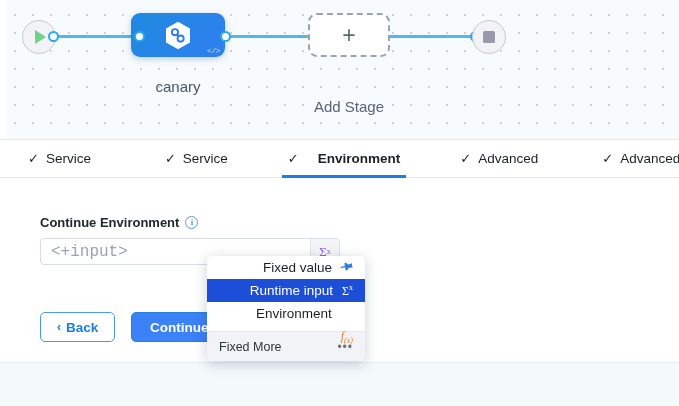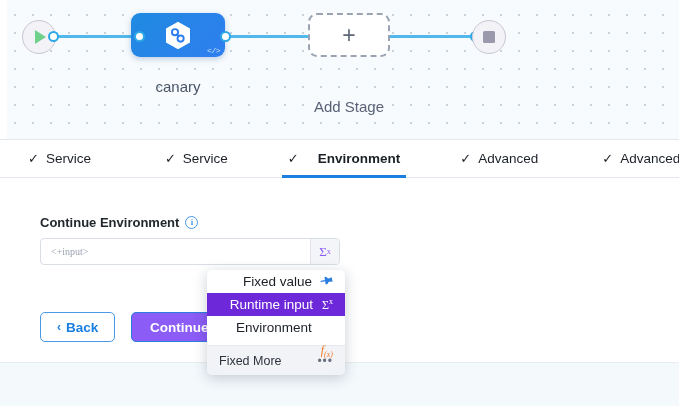--- a/index.html
+++ b/index.html
@@ -126,60 +126,60 @@
     font-size: 9px; font-weight: bold; line-height: 10px; text-align: center;
     font-family: "Liberation Serif", serif;
   }
   .input-wrap {
     position: absolute; left: 40px; top: 60px; width: 300px; height: 27px;
     display: flex; border: 1px solid #d9dde4; border-radius: 4px;
     background: #ffffff; overflow: hidden;
   }
   .input-wrap input {
     flex: 1; border: none; outline: none; padding: 0 10px;
-    font-size: 10px; color: #3b4250; font-family: Liberation Serif, serif;
+    font-size: 16px; color: #3b4250; font-family: Liberation Mono, monospace;
     background: transparent;
   }
   .input-wrap input::placeholder { color: #9aa3b0; }
   .sigma-btn {
     width: 29px; background: #f4f5f8; border-left: 1px solid #e1e4ea;
     display: flex; align-items: center; justify-content: center;
     color: #8b5cf6; font-size: 13px; cursor: pointer;
     font-family: "Liberation Serif", serif;
   }
   .sigma-btn sup { font-size: 8px; }
 
   .btn-row { position: absolute; left: 40px; top: 134px; display: flex; gap: 16px; }
   .btn {
     height: 30px; border-radius: 5px; font-size: 13.5px; font-weight: bold;
     display: flex; align-items: center; justify-content: center; gap: 5px;
     cursor: pointer; padding: 0 16px;
   }
   .btn-back { background: #ffffff; border: 1px solid #4a9ae8; color: #1a7fe0; }
-  .btn-continue { background: #8b5cf6; border: 1px solid #2a7ede; color: #ffffff; width: 96px; }
+  .btn-continue { background: #3b82f6; border: 1px solid #2a7ede; color: #ffffff; width: 96px; }
   .chev { font-size: 12px; }
 
   
   .bottom-area {
     position: absolute; left: 0; top: 362px; width: 679px; height: 44px;
     background: #f4f9fc; border-top: 1px solid #e7edf3;
   }
 
   
   .dropdown {
-    position: absolute; left: 207px; top: 270px; width: 138px;
+    position: absolute; left: 207px; top: 256px; width: 158px;
     background: #ffffff; border-radius: 5px;
     box-shadow: 0 3px 14px rgba(20,35,60,.22); overflow: hidden; z-index: 40;
   }
   .dd-item {
     display: flex; align-items: center; justify-content: flex-end; gap: 9px;
     height: 23px; padding: 0 12px; font-size: 13.5px; color: #1b2027;
     cursor: pointer;
   }
-  .dd-item.selected { background: #6d28d9; color: #ffffff; }
+  .dd-item.selected { background: #1d4ed8; color: #ffffff; }
   .dd-icon { font-size: 12px; display: inline-block; }
   .ic-pin { color: #2a7ede; transform: rotate(35deg); }
   .dd-item.selected .ic-sigma { color: #ffffff; text-align: right; }
   .ic-sigma { color: #8b5cf6; font-family: "Liberation Serif", serif; }
   .ic-fx { color: #f07a2a; font-style: italic; font-family: "Liberation Serif", serif; margin-top: 48px; }
   .dd-footer {
     display: flex; align-items: center; justify-content: space-between;
     height: 30px; padding: 0 12px; background: #f2f3f6;
     border-top: 1px solid #e6e8ee; font-size: 12.5px; color: #2d333d;
     margin-top: 6px; cursor: pointer;

